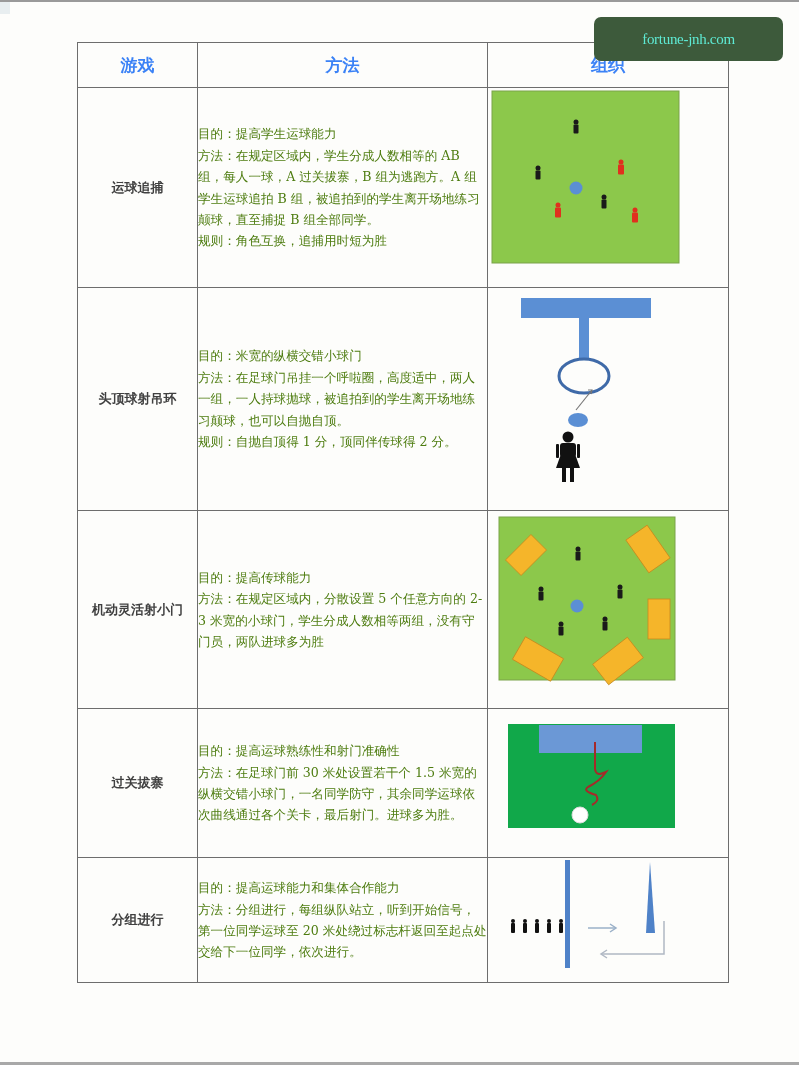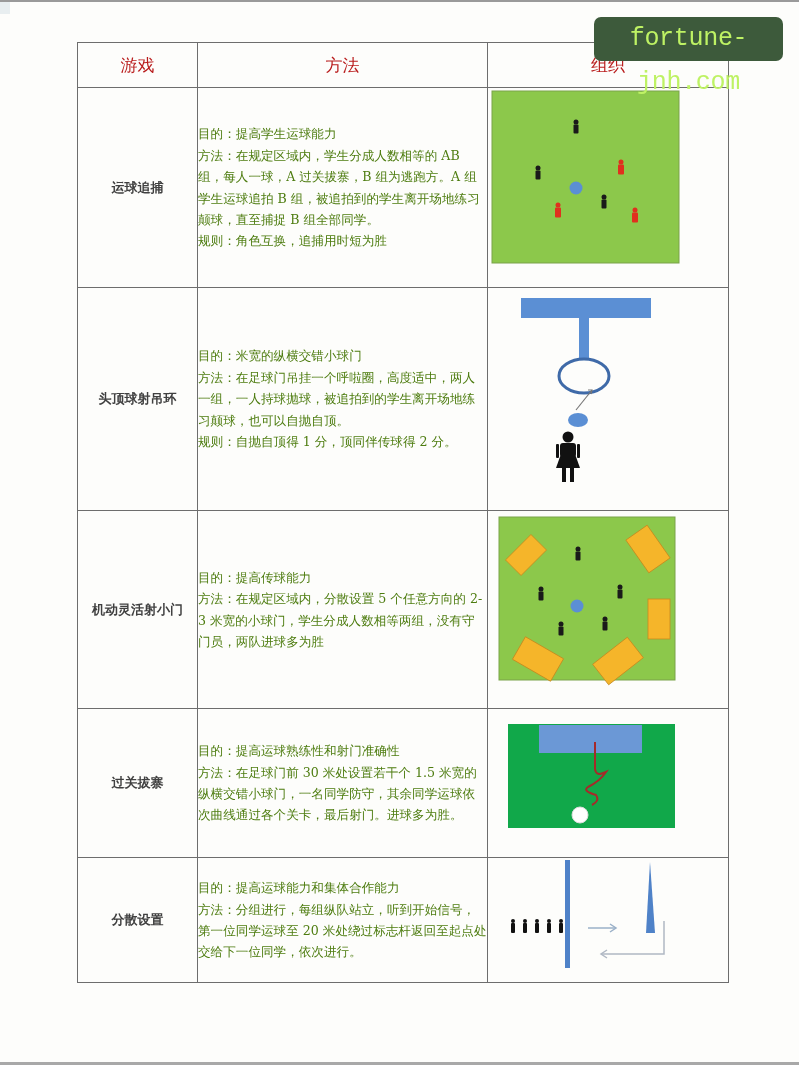--- a/index.html
+++ b/index.html
@@ -5,32 +5,32 @@
   html, body { margin: 0; padding: 0; }
   body {
     width: 799px; height: 1065px; background: #fdfdfb; position: relative; overflow: hidden;
     font-family: "DejaVu Sans", "Liberation Sans", sans-serif; color: #222;
   }
   .topline { position: absolute; left: 0; top: 0; width: 799px; height: 2px; background: #9a9a9a; }
   .bottomline { position: absolute; left: 0; top: 1062px; width: 799px; height: 3px; background: #a8a8a8; }
   .corner { position: absolute; left: 0; top: 2px; width: 10px; height: 12px; background: #e8eef0; }
   .watermark {
     position: absolute; left: 594px; top: 17px; width: 189px; height: 44px;
-    background: #3d5a3b; border-radius: 7px; color: #bef264;
-    font-family: Liberation Mono, monospace; font-size: 25px; line-height: 44px; text-align: center;
+    background: #3d5a3b; border-radius: 7px; color: #5eead4;
+    font-family: Liberation Serif, serif; font-size: 15px; line-height: 44px; text-align: center;
     z-index: 5; letter-spacing: -0.3px;
   }
   table.sheet {
     position: absolute; left: 77px; top: 42px; border-collapse: collapse; table-layout: fixed;
     width: 651px;
   }
   table.sheet td, table.sheet th {
     border: 1.3px solid #6d6d6d; padding: 0; vertical-align: middle;
   }
-  th { font-weight: normal; font-size: 17px; height: 44px; text-align: center; color: #b91c1c; }
+  th { font-weight: bold; font-size: 17px; height: 44px; text-align: center; color: #3b82f6; }
   td.game { text-align: center; font-size: 13px; font-weight: bold; color: #404040; }
   td.method { padding: 0 6px 0 8px; font-size: 12.6px; line-height: 21.4px; color: #4d7c0f; font-family: "DejaVu Serif", "Liberation Serif", serif; }
   td.method p { margin: 0; }
   td.org { position: relative; }
   .r1 td { height: 199px; } .r2 td { height: 222px; } .r3 td { height: 197px; }
   .r4 td { height: 148px; } .r5 td { height: 124px; }
   svg { display: block; }
 </style>
 </head>
 <body>
@@ -154,21 +154,21 @@
       <svg width="240" height="148">
         <rect x="20" y="15" width="167" height="104" fill="#11a84a"></rect>
         <rect x="51" y="16" width="103" height="28" fill="#6b98d6"></rect>
         <path d="M107 33 L107 60 Q108 68 118 63 Q112 72 100 78 Q94 82 108 86 Q112 92 104 96" fill="none" stroke="#a52a2a" stroke-width="2"></path>
         <circle cx="92" cy="106" r="8" fill="#ffffff" stroke="#ddd"></circle>
       </svg>
     </td>
   </tr>
 
   <tr class="r5">
-    <td class="game">分散设置</td>
+    <td class="game">分组进行</td>
     <td class="method">
       <p>目的：提高运球能力和集体合作能力</p>
       <p>方法：分组进行，每组纵队站立，听到开始信号，第一位同学运球至 20 米处绕过标志杆返回至起点处交给下一位同学，依次进行。</p>
     </td>
     <td class="org">
       <svg width="240" height="124">
         <g fill="#111">
           <circle cx="25" cy="63" r="2"></circle>
               <rect x="23" y="65" width="4" height="10" rx="1"></rect>
           <circle cx="37" cy="63" r="2"></circle>

